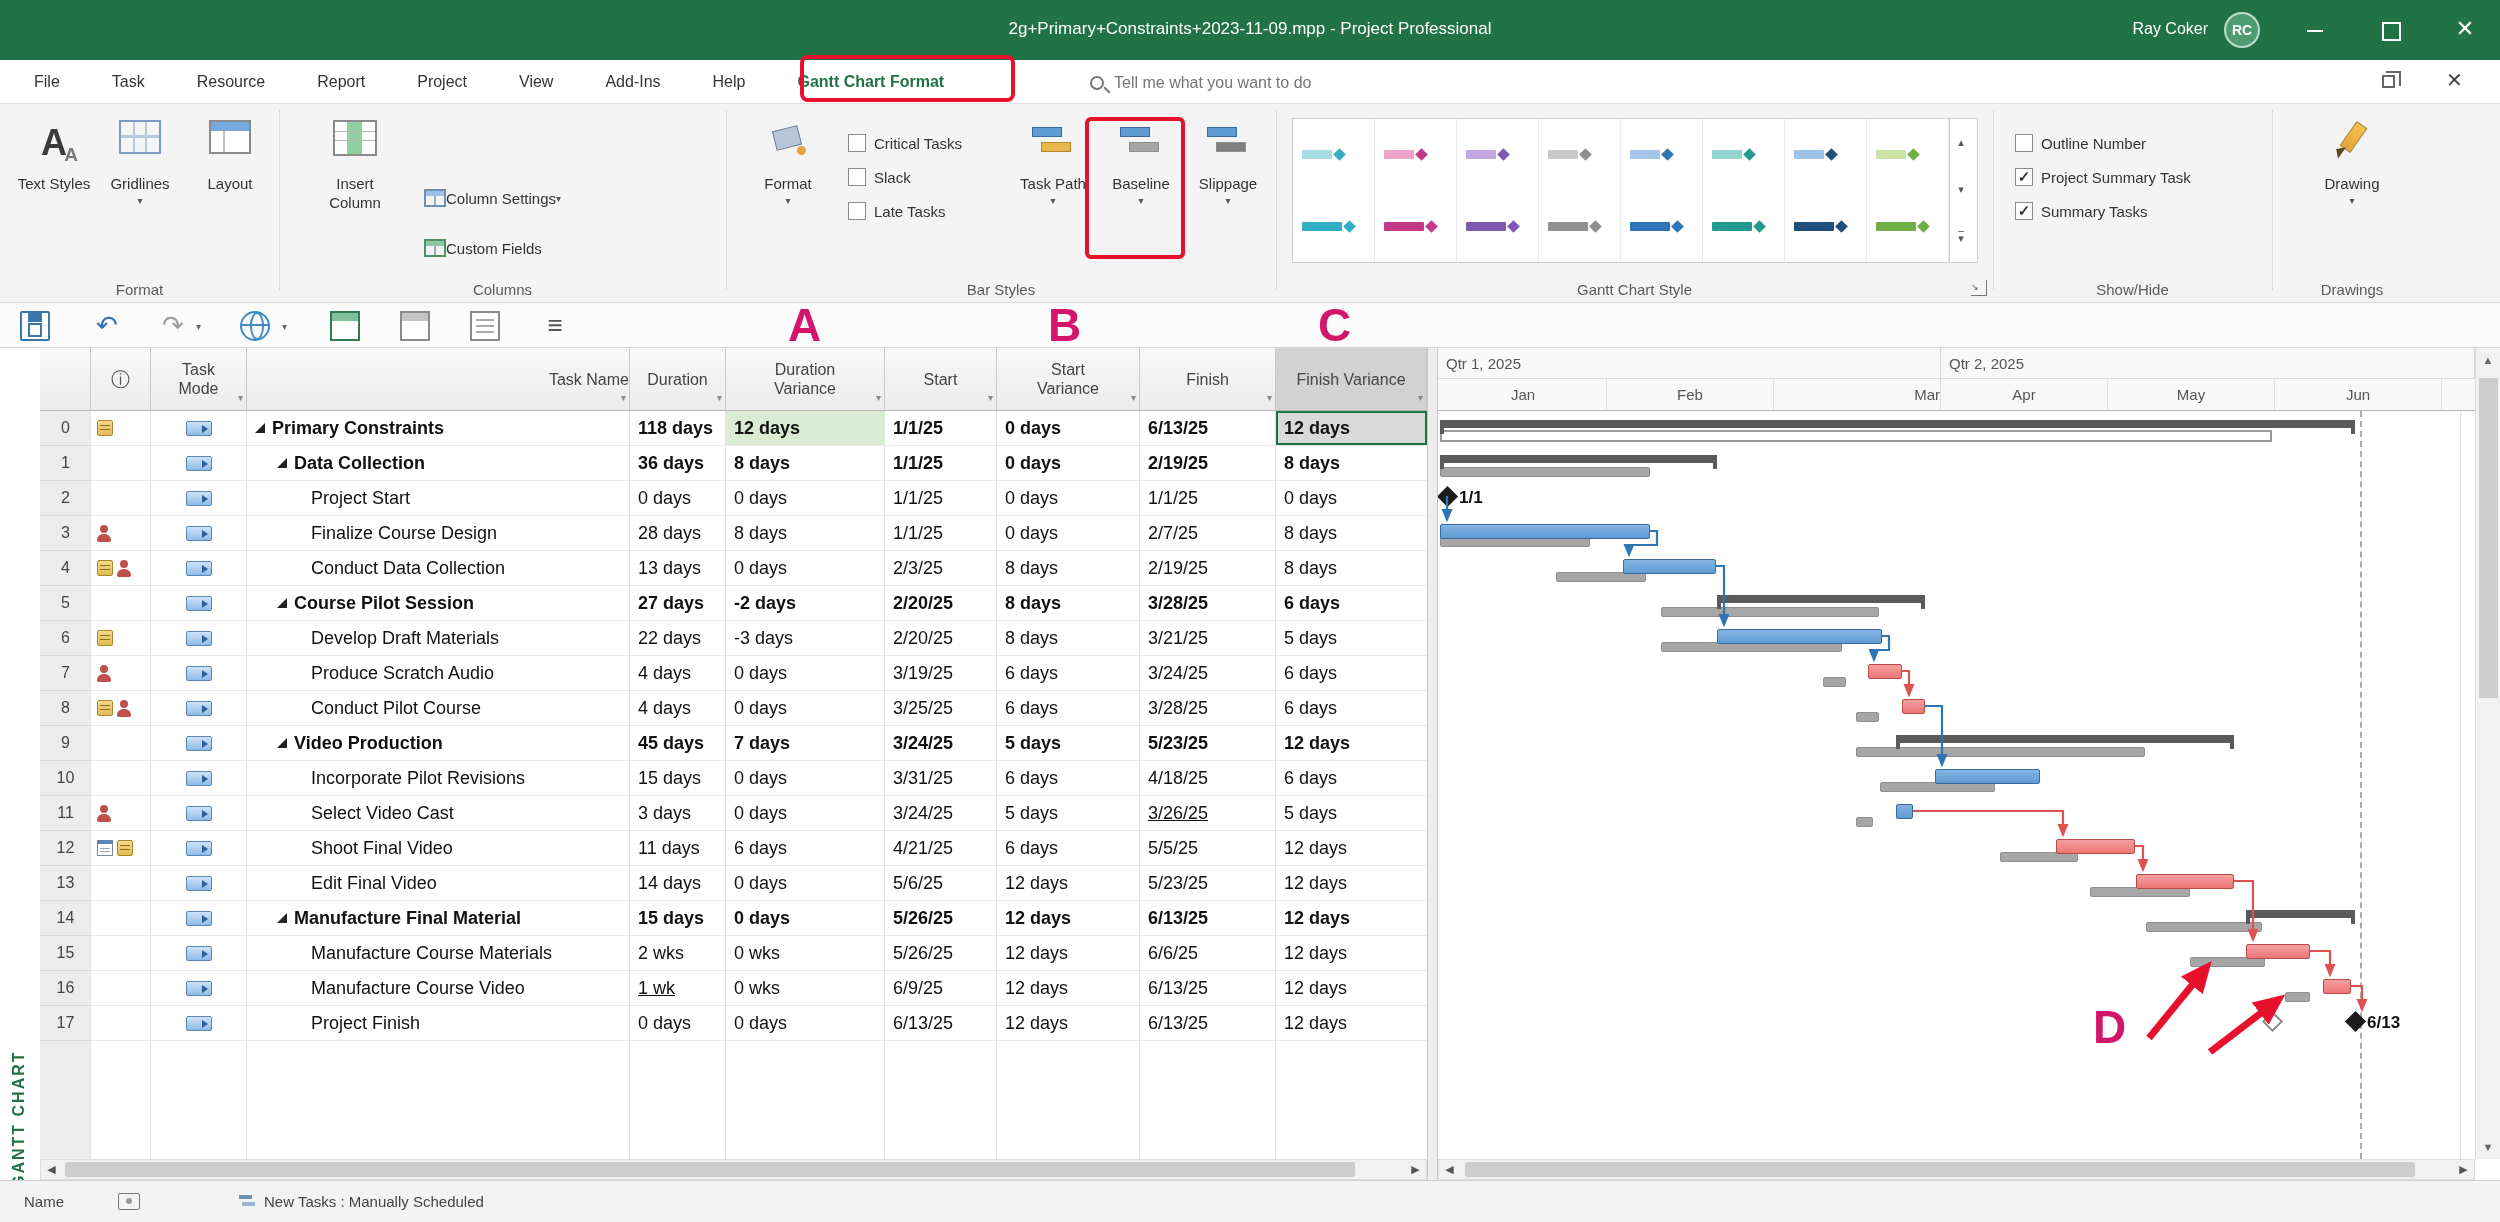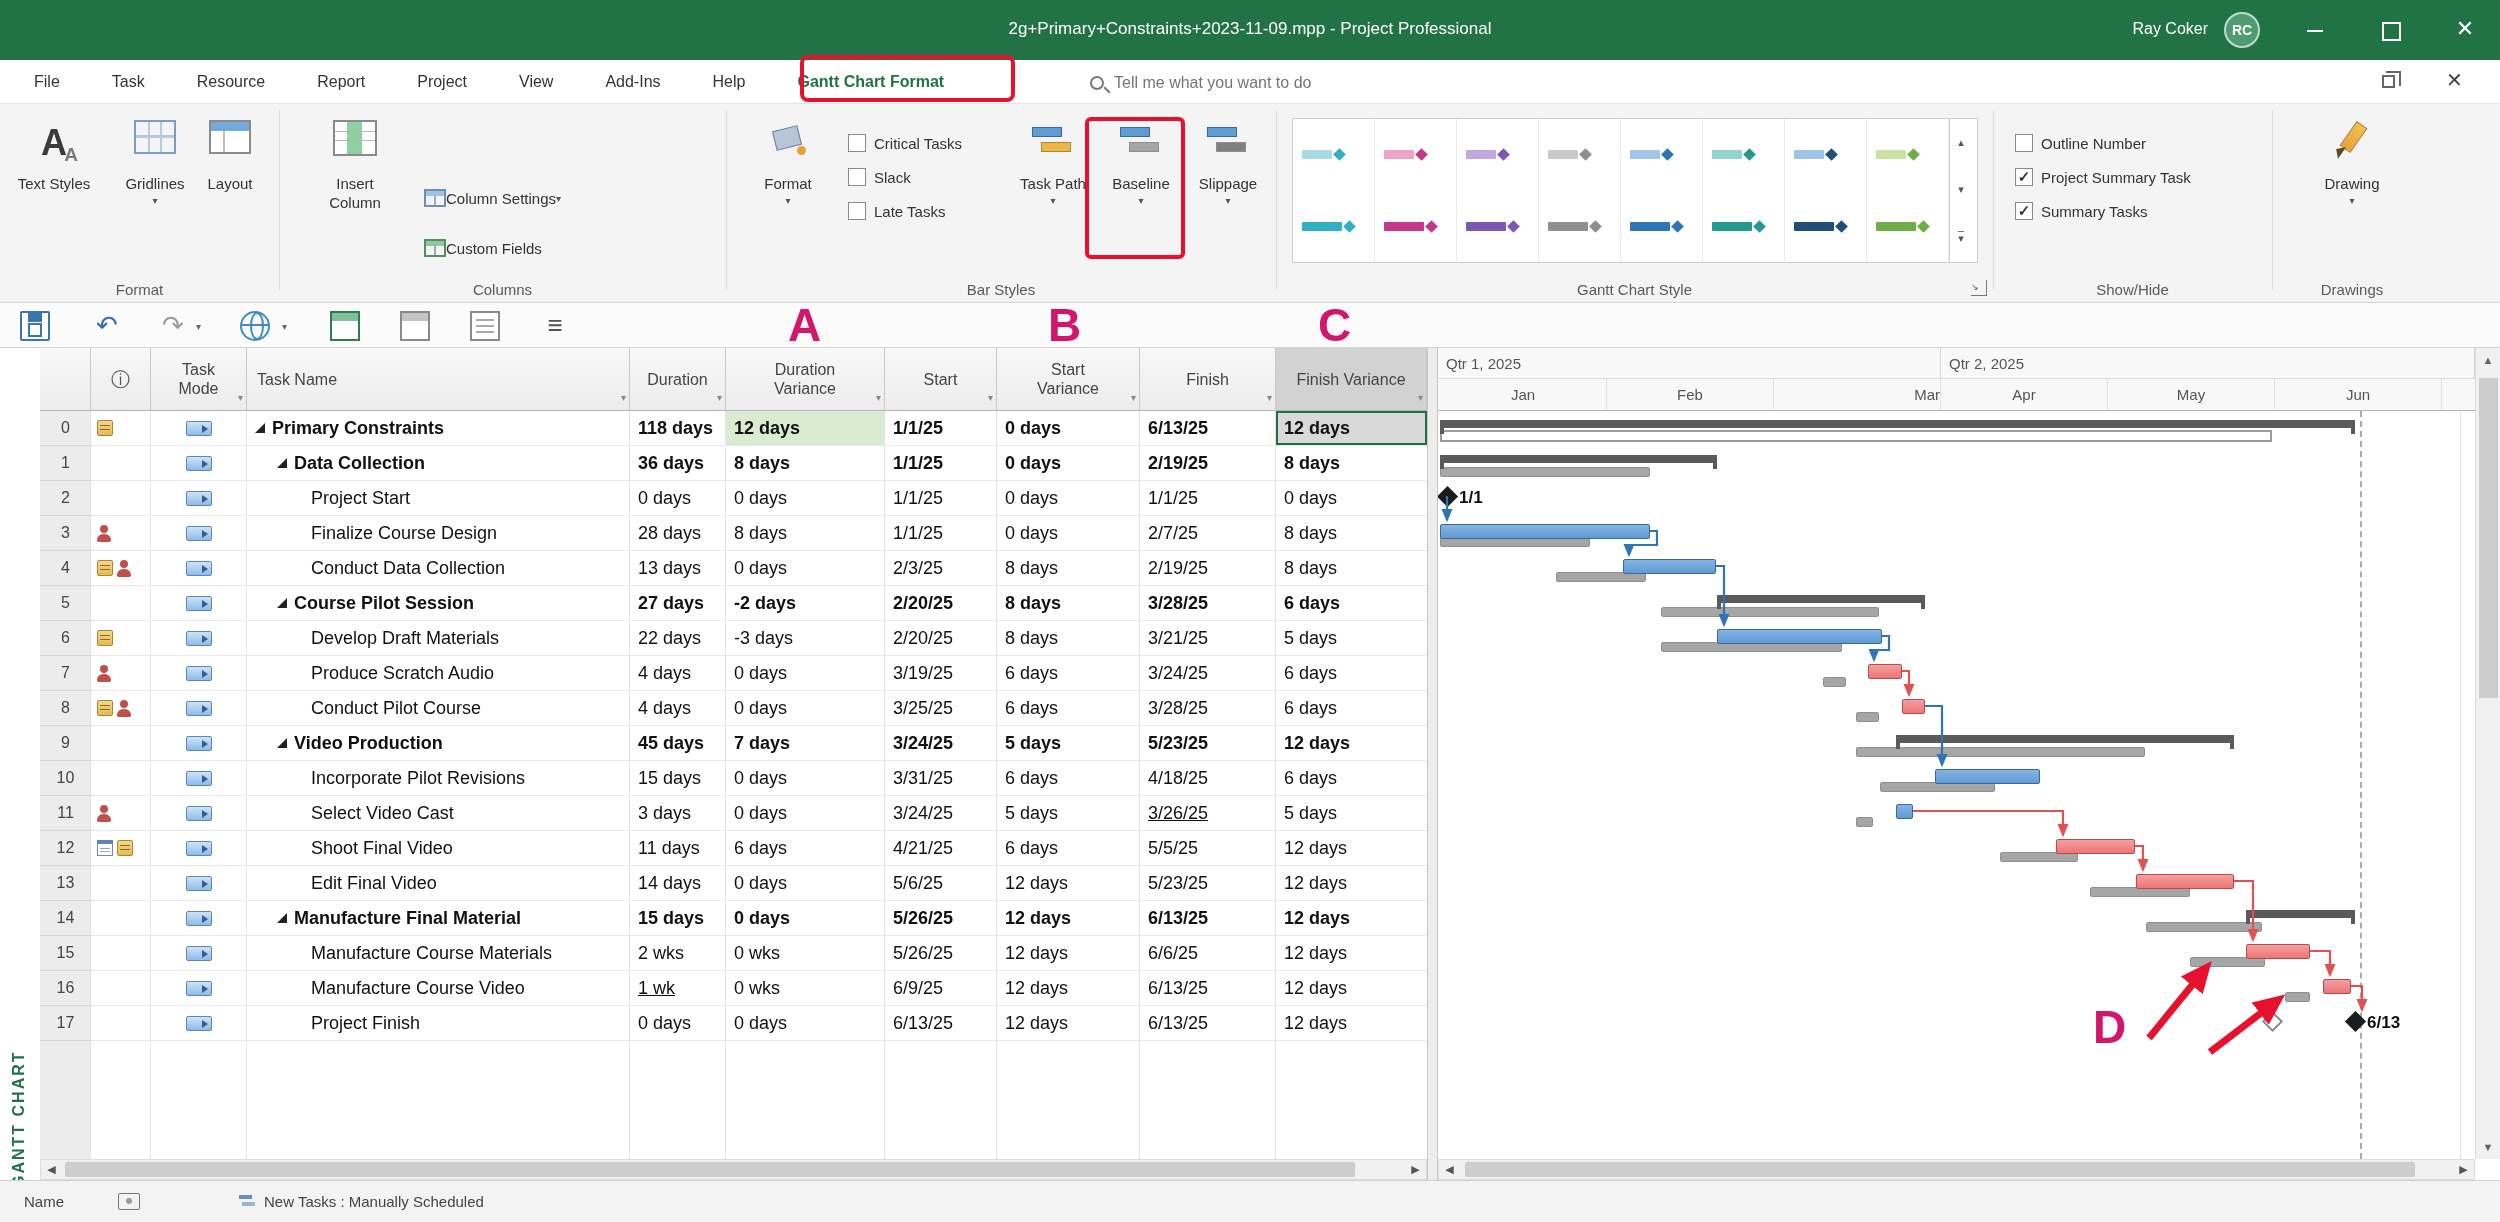--- a/index.html
+++ b/index.html
@@ -120,21 +120,21 @@
   .vlabel-strip span { position:absolute; left:10px; top:840px; transform:rotate(-90deg);
     transform-origin:left top; white-space:nowrap; font-size:16px; font-weight:bold; color:#217346;
     letter-spacing:2px; }
 
   
   #thead { position:absolute; left:40px; top:348px; width:1387px; height:63px; display:flex; }
   .hcell { position:relative; height:63px; background:linear-gradient(#f8f8f8,#ececec);
     border-right:1px solid #c9c9c9; border-bottom:1px solid #b5b5b5;
     display:flex; align-items:center; justify-content:center; text-align:center;
     font-size:16px; color:#444; line-height:19px; }
-  .h-name { justify-content:flex-start; padding-left:10px; }
+  .h-name { justify-content:flex-end; padding-left:10px; }
   .h-fvar { background:#d2d2d2; }
   .h-info { font-size:19px; color:#555; }
   .harrow { position:absolute; right:3px; bottom:3px; font-size:10px; color:#888; }
 
   
   #tbody { position:absolute; left:40px; top:411px; width:1387px; height:748px; overflow:hidden; background:#fff; }
   .rowstrip { position:absolute; left:0; top:0; width:51px; height:100%; background:#ececec; border-right:1px solid #c6c6c6; }
   .colline { position:absolute; top:0; width:1px; height:100%; background:#e4e4e4; }
   .trow-g { position:absolute; left:0; width:1387px; height:35px; display:flex; }
   .tcell { height:35px; line-height:34px; font-size:18px; color:#111; border-bottom:1px solid #eaeaea;
@@ -254,21 +254,21 @@
     <div class="rsep" style="left:726px"></div>
     <div class="rsep" style="left:1276px"></div>
     <div class="rsep" style="left:1993px"></div>
     <div class="rsep" style="left:2272px"></div>
 
     <div class="rgroup" style="left:0;width:279px">
       <div class="big-btn" style="left:12px;width:84px">
         <div class="bicon"><span class="ic-text-big">A</span><span class="ic-text-sm">A</span></div>
         <div class="blabel">Text Styles</div>
       </div>
-      <div class="big-btn" style="left:115px;width:80px">
+      <div class="big-btn" style="left:100px;width:80px">
         <div class="bicon">
             <div class="ic-gridbox"></div>
           </div>
         <div class="blabel">Gridlines</div>
         <span class="dd">▾</span>
       </div>
       <div class="big-btn" style="left:192px;width:76px">
         <div class="bicon">
             <div class="ic-layoutbox"></div>
           </div>

